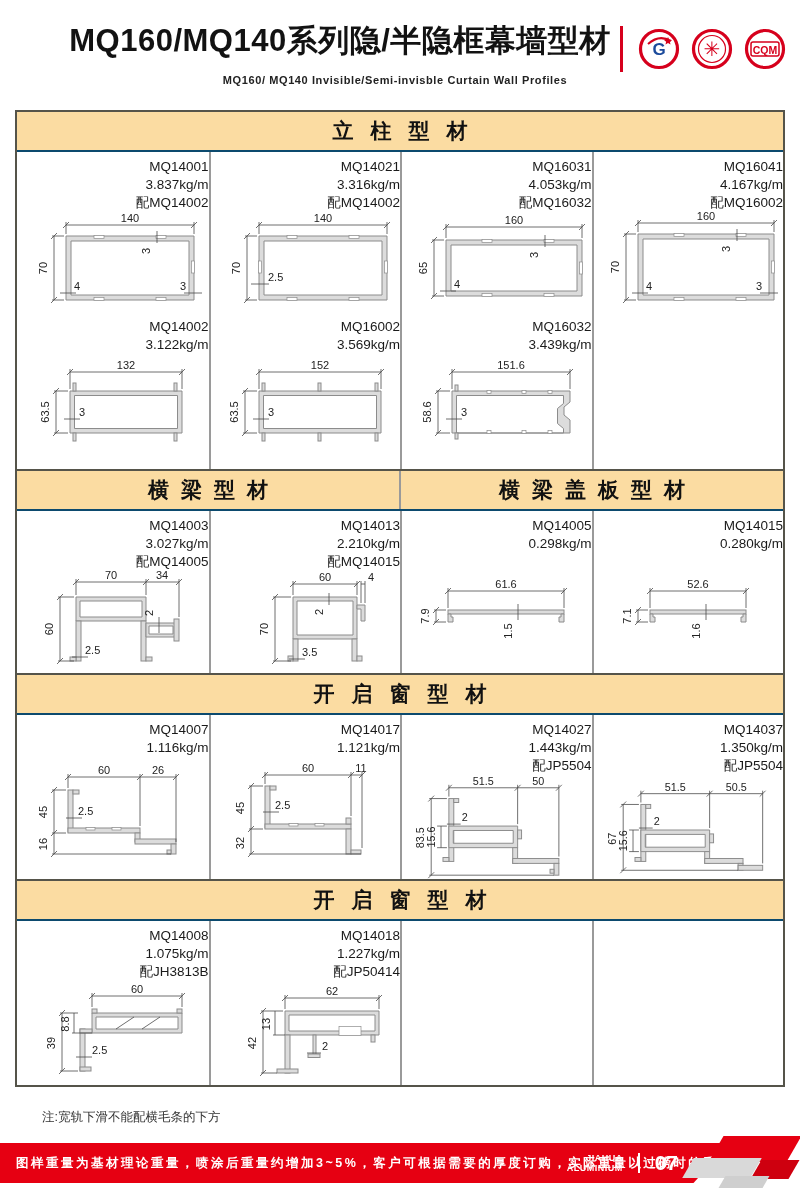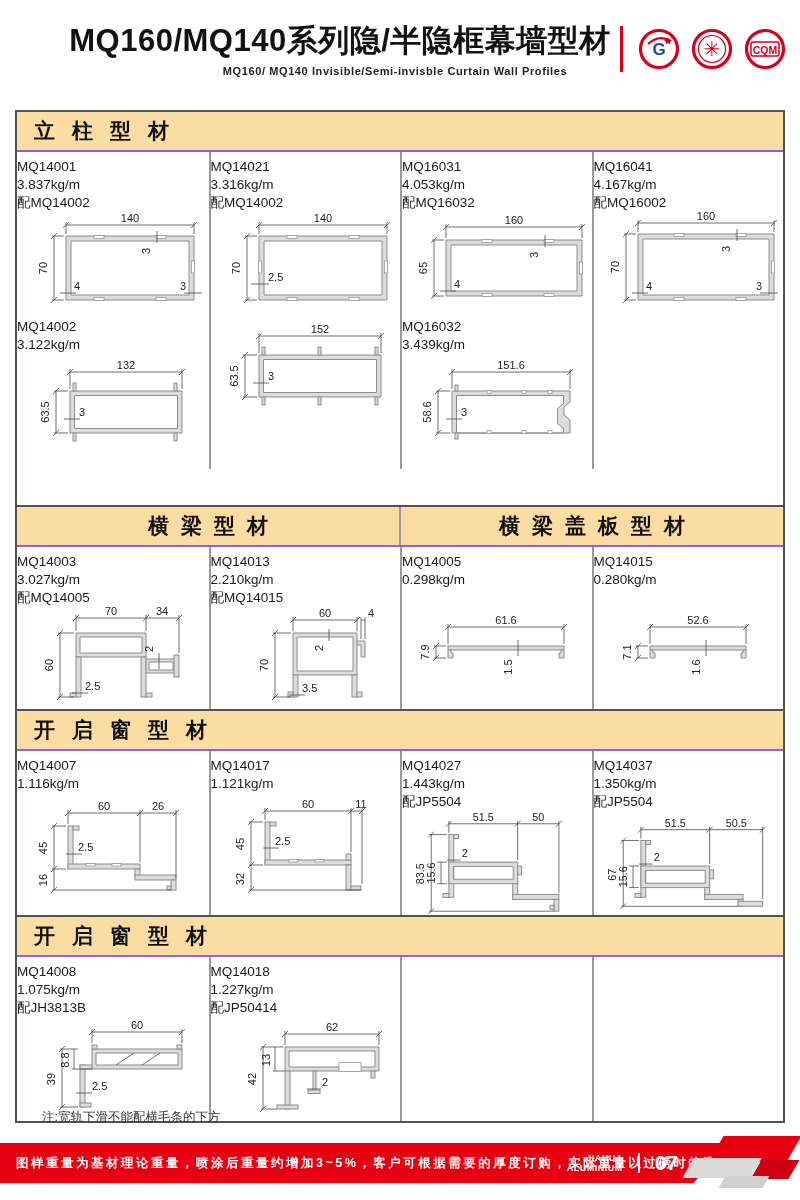--- a/index.html
+++ b/index.html
@@ -1,38 +1,38 @@
 <!DOCTYPE html>
 <html><head>
 <meta charset="utf-8">
 <style>
   html,body{margin:0;padding:0;background:#fff;}
   .page{position:relative;width:800px;height:1200px;background:#fff;overflow:hidden;
         font-family:"Liberation Sans","DejaVu Sans",sans-serif;}
   
   .hdr{position:absolute;left:40px;top:20px;width:600px;text-align:center;}
   .hdr-title{font-size:31px;font-weight:bold;color:#121212;letter-spacing:0.5px;}
-  .hdr-sub{font-size:11px;color:#222;margin-top:3px;padding-left:110px;letter-spacing:0.6px;font-weight:bold;}
+  .hdr-sub{font-size:11px;color:#222;margin-top:12px;padding-left:110px;letter-spacing:0.6px;font-weight:bold;}
   .logos{position:absolute;right:14px;top:26px;display:flex;align-items:center;gap:11px;}
   .logo-divider{width:3px;height:46px;background:#d6001c;margin-right:4px;}
   .logo{width:42px;height:42px;}
   
   .catalog{position:absolute;left:15px;top:110px;width:766px;border:2px solid #55544a;background:#fff;}
-  .band{height:38px;background:#fbdca2;border-top:2px solid #55544a;border-bottom:2px solid #8b5cf6;
-        display:flex;align-items:center;justify-content:flex-start;}
+  .band{height:38px;background:#fbdca2;border-top:2px solid #55544a;border-bottom:2px solid #0c4a6e;
+        display:flex;align-items:center;justify-content:center;}
   .band.first{border-top:none;}
   .band-title{font-size:21px;font-weight:bold;color:#111;letter-spacing:17px;text-indent:17px;white-space:nowrap;}
-  .band.split{padding:0;margin-top:36px;}
+  .band.split{padding:0;}
   .band-half{flex:1;height:100%;display:flex;align-items:center;justify-content:center;}
   .band-half + .band-half{border-left:2px solid #9a9a9a;}
   .band-half .band-title{letter-spacing:12px;text-indent:12px;}
   .row{display:flex;}
   .cell{width:25%;box-sizing:border-box;padding-top:6px;overflow:hidden;}
   .cell + .cell{border-left:2px solid #9a9a9a;}
-  .plabel{text-align:left;font-size:13.5px;color:#1a1a1a;line-height:1.32;font-weight:500;}
+  .plabel{text-align:right;font-size:13.5px;color:#1a1a1a;line-height:1.32;font-weight:500;}
   .drw{display:block;margin:1px auto 0;}
   
   .w{fill:#dcdcdc;stroke:#8c8c8c;stroke-width:1;fill-rule:evenodd;}
   .s{fill:#dcdcdc;stroke:#8c8c8c;stroke-width:1;}
   .n{fill:#fff;stroke:#8c8c8c;stroke-width:0.7;}
   .d{stroke:#4a4a4a;stroke-width:0.8;fill:none;}
   .t{font:11px "Liberation Sans","DejaVu Sans",sans-serif;fill:#222;}
   
   .note{position:absolute;left:17px;top:1109px;font-size:12.5px;color:#333;padding-left:25px;}
   .footbar{position:absolute;left:0;top:1143px;width:730px;height:40px;background:#e60012;
@@ -201,20 +201,24 @@
           <path class="d" d="M52,34V14 M164,34V14 M52,17h112 M49,20l6,-6 M161,20l6,-6"></path>
           <text class="t" x="108" y="14" text-anchor="middle">132</text>
           <path class="d" d="M50,36H36 M50,78H36 M38,36v42 M35,39l6,-6 M35,81l6,-6"></path>
           <text class="t" transform="rotate(-90 31 57)" x="31" y="57" text-anchor="middle">63.5</text>
           <path class="d" d="M46,64h16"></path>
           <text class="t" x="61" y="61">3</text>
         </svg>
       </div>
 
       <div class="cell">
+        <div class="plabel">
+          <div>MQ16002</div>
+          <div>3.569kg/m</div>
+        </div>
         <svg class="drw" width="190" height="100" viewBox="0 0 190 100">
           <path class="w" d="M48,36h122v42H48z M52.5,40.5h113v33h-113z"></path>
           <rect class="s" x="51" y="28" width="3" height="8"></rect>
             <rect class="s" x="107" y="28" width="3" height="8"></rect>
             <rect class="s" x="164" y="28" width="3" height="8"></rect>
           <rect class="s" x="51" y="78" width="3" height="8"></rect>
             <rect class="s" x="107" y="78" width="3" height="8"></rect>
             <rect class="s" x="164" y="78" width="3" height="8"></rect>
           <path class="d" d="M48,34V14 M170,34V14 M48,17h122 M45,20l6,-6 M167,20l6,-6"></path>
           <text class="t" x="109" y="14" text-anchor="middle">152</text>

